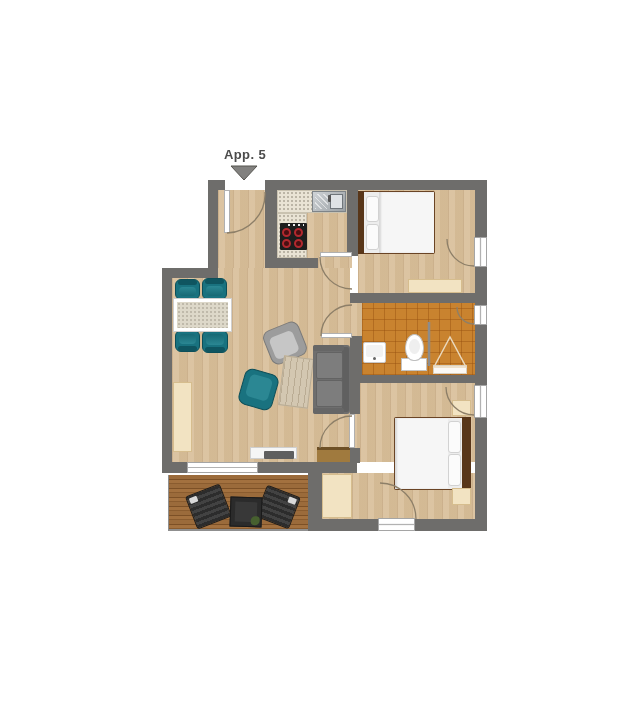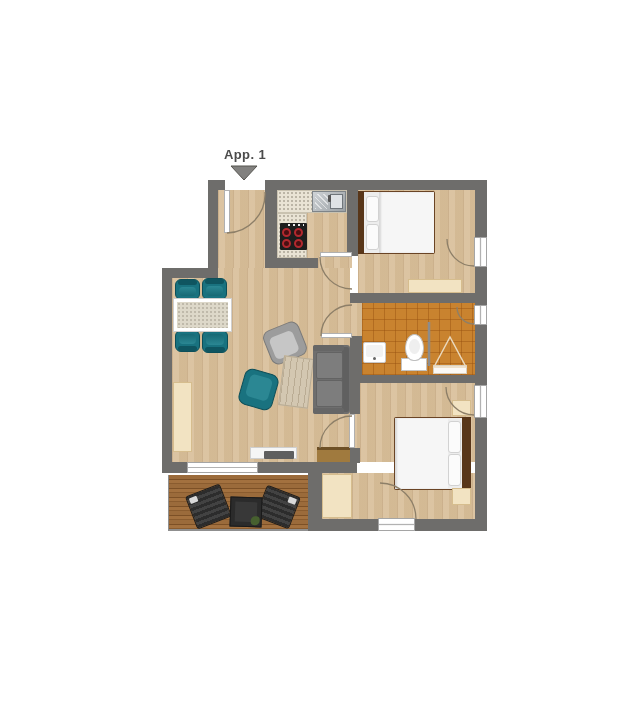--- a/index.html
+++ b/index.html
@@ -217,14 +217,14 @@
     <path class="arc" d="M 320 448 A 32 32 0 0 1 352 416"></path>
     <path class="arc" d="M 447 239 A 27 27 0 0 0 474 266"></path>
     <path class="arc" d="M 457 307 A 17 17 0 0 0 474 324"></path>
     <path class="arc" d="M 446 387 A 28 28 0 0 0 474 415"></path>
     <path class="arc" d="M 380 483 A 36 36 0 0 1 416 519"></path>
     <line class="glass" x1="429" y1="322" x2="429" y2="366"></line>
     <path class="shower-line" d="M 434 367 L 450 337 L 466 367 Z"></path>
     <polygon points="231,166 257,166 244,180" fill="var(--marker,#82817f)" stroke="#55544f" stroke-width="1"></polygon>
   </svg>
 
-  <div class="label" style="left:216px;top:147px;width:58px;">App. 1</div>
+  <div class="label" style="left:216px;top:147px;width:58px;">App. 5</div>
 </div>
 
 </body></html>

